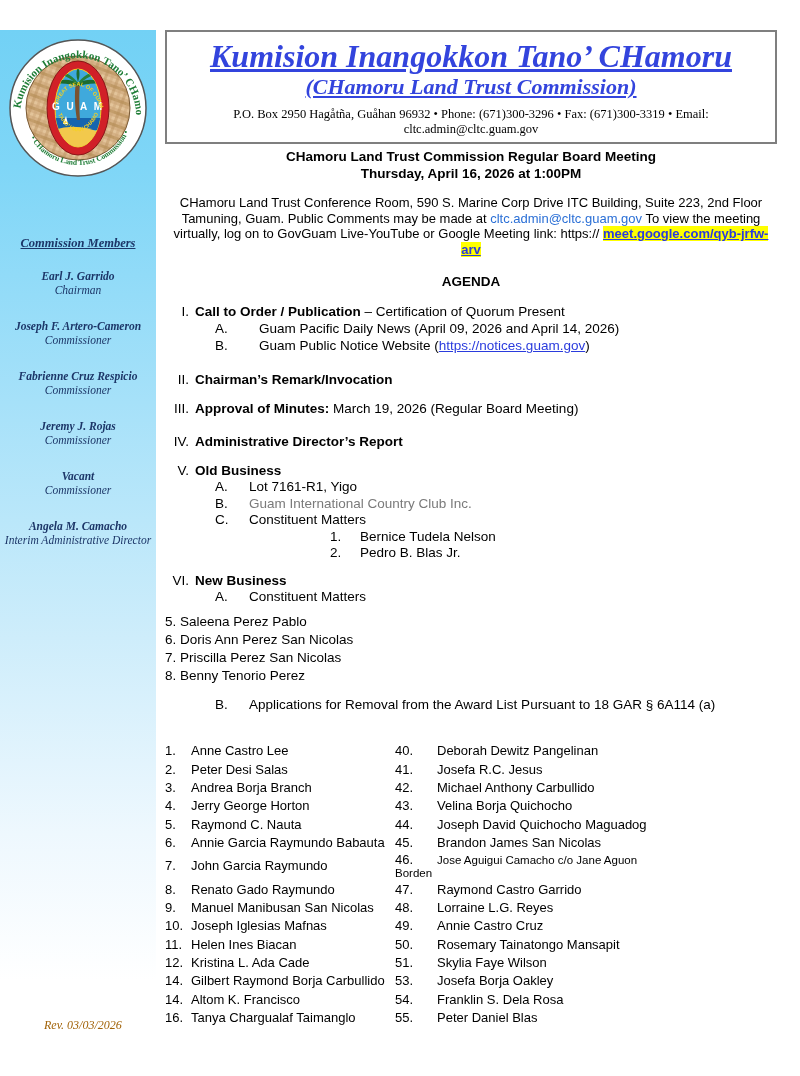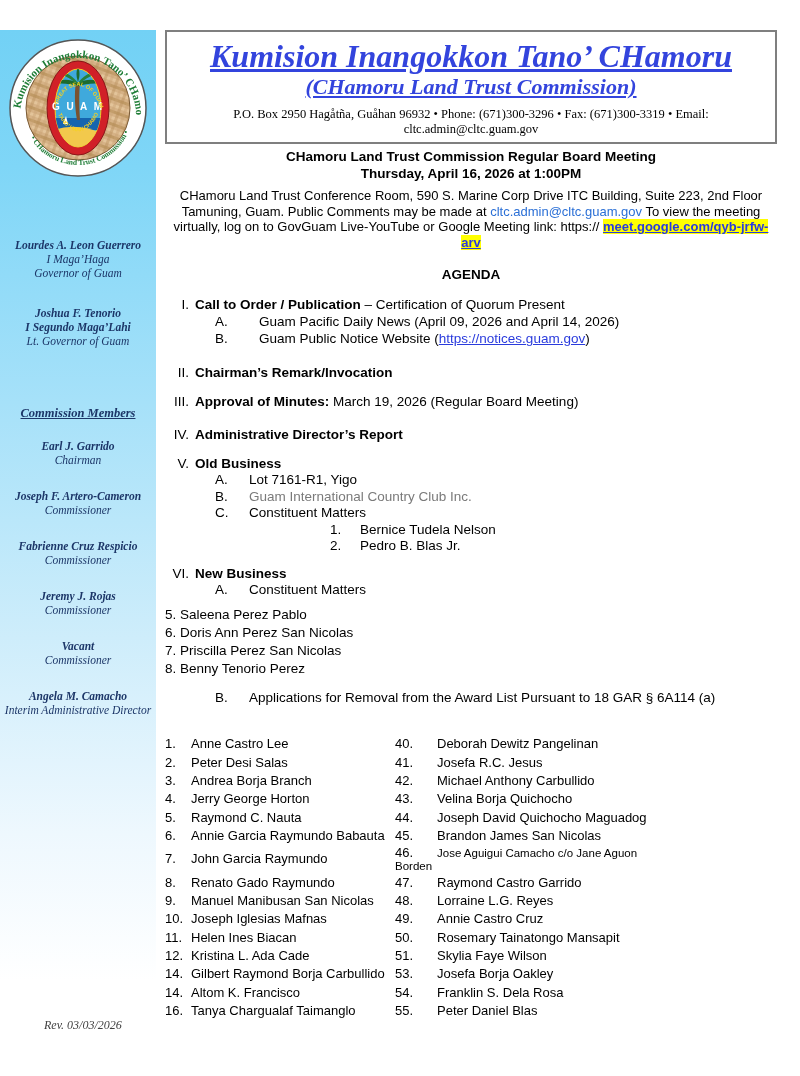--- a/index.html
+++ b/index.html
@@ -23,40 +23,40 @@
   .members-heading{
     margin-top:58px;font-family:"Liberation Serif",serif;color:#1c3668;
     font-style:italic;font-size:12.5px;text-decoration:underline;font-weight:bold;
   }
   .members{margin-top:18px;}
   .member{margin-bottom:22px;}
   .member .m-name{font-weight:bold;font-style:italic;}
   .member .m-title{font-style:italic;}
   .rev{
     position:absolute;left:44px;top:1018px;font-family:"Liberation Serif",serif;
-    font-style:italic;font-size:12px;color:#404040;
+    font-style:italic;font-size:12px;color:#a16207;
   }
   
   .main{position:absolute;left:165px;top:30px;width:612px;}
   .hdr-box{
     border:2px solid #7f7f7f;text-align:center;padding:6px 4px 5px 4px;
   }
   .hdr-title{
     font-family:"Liberation Serif",serif;font-weight:bold;font-style:italic;
     color:#3344dd;font-size:32px;line-height:36px;text-decoration:underline;
   }
   .hdr-subtitle{
     font-family:"Liberation Serif",serif;font-weight:bold;font-style:italic;
     color:#3344dd;font-size:22px;line-height:26px;text-decoration:underline;
   }
   .hdr-address{
     font-family:"Liberation Serif",serif;font-size:12.5px;margin-top:7px;color:#000;
   }
   .meeting{ text-align:center;font-weight:bold;font-size:13.5px;line-height:17px;margin-top:4px;}
-  .intro{text-align:center;font-size:13px;line-height:15.5px;margin-top:6px;}
+  .intro{text-align:center;font-size:13px;line-height:15.5px;margin-top:13px;}
   .link-blue{color:#2a6fd6;text-decoration:none;cursor:pointer;}
   .link-underline{color:#2a3bdd;text-decoration:underline;cursor:pointer;}
   .link-highlight{
     background:#ffff00;color:#2a3bdd;font-weight:bold;text-decoration:underline;cursor:pointer;
   }
   .agenda-title{text-align:center;font-weight:bold;font-size:13.5px;margin-top:17px;}
   
   .sec{font-size:13.5px;line-height:17px;}
   .roman{display:grid;grid-template-columns:24px 1fr;column-gap:6px;}
   .roman .num{text-align:right;}
@@ -133,32 +133,20 @@
       <text font-family="Liberation Sans, sans-serif" font-size="5.5" font-weight="bold" fill="#f5d020">
         <textPath href="#ovTop" startOffset="6%">GREAT SEAL OF GUAM</textPath>
       </text>
       <path id="ovBot" d="M 49,74 A 25,42 0 0 0 91,74" fill="none"></path>
       <text font-family="Liberation Sans, sans-serif" font-size="5.5" font-weight="bold" fill="#f5d020">
         <textPath href="#ovBot" startOffset="4%">TANO’ I MAN CHAMORRO</textPath>
       </text>
     </svg>
   </div>
 
-  <div class="officials sb-text">
-    <div class="off-block">
-      <div class="off-name">Lourdes A. Leon Guerrero</div>
-      <div class="off-title">I Maga’Haga</div>
-      <div class="off-title">Governor of Guam</div>
-    </div>
-    <div class="off-block">
-      <div class="off-name">Joshua F. Tenorio</div>
-      <div class="off-title-b">I Segundo Maga’Lahi</div>
-      <div class="off-title">Lt. Governor of Guam</div>
-    </div>
-  </div>
 
   <div class="members-heading">Commission Members</div>
   <div class="members sb-text" id="members-list">
       <div class="member">
         <div class="m-name">Earl J. Garrido</div>
         <div class="m-title">Chairman</div>
       </div>
       <div class="member">
         <div class="m-name">Joseph F. Artero-Cameron</div>
         <div class="m-title">Commissioner</div>

